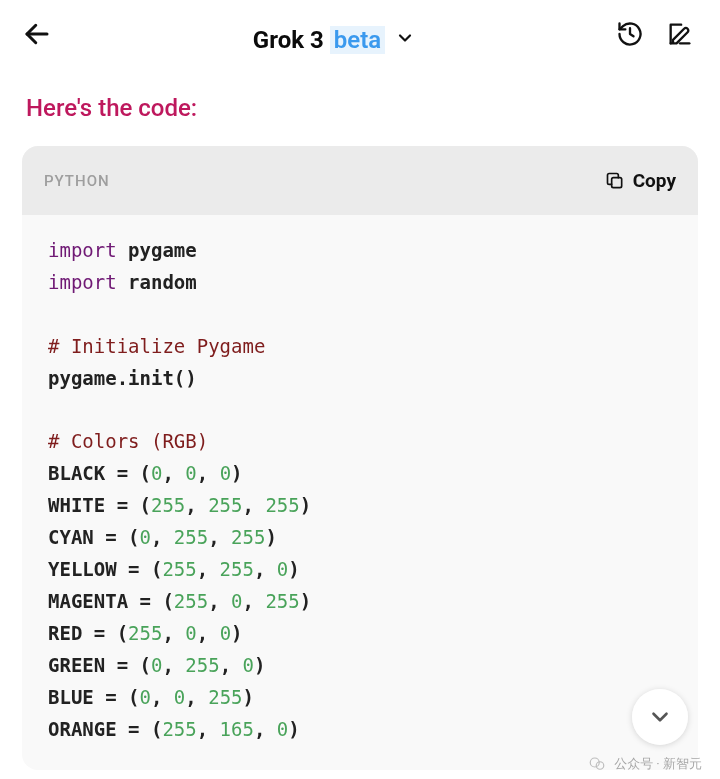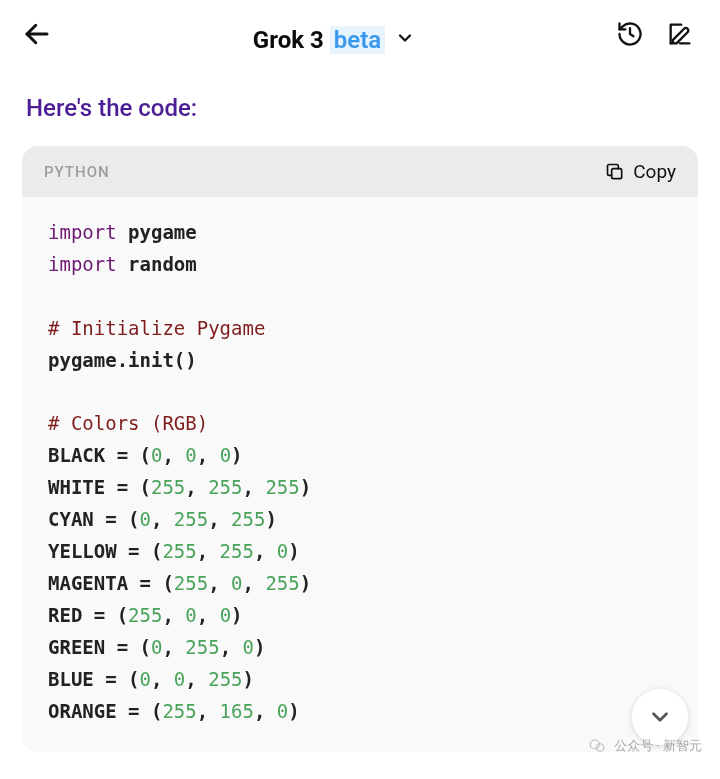--- a/index.html
+++ b/index.html
@@ -36,48 +36,48 @@
     font-weight: 600;
     color: #3a99ee;
     background: rgba(58,153,238,0.12);
     padding: 0 4px;
     border-radius: 0;
   }
   .chevron { margin-left: 4px; }
   .intro {
     font-size: 24px;
     font-weight: 500;
-    color: #4c1d95;
+    color: #be185d;
     padding: 22px 26px 24px 26px;
   }
   .code-block {
     margin: 0 22px;
     border-radius: 16px;
     overflow: hidden;
     background: #f9f9f9;
   }
   .code-header {
     display: flex;
     align-items: center;
     justify-content: space-between;
     background: #ebebeb;
-    padding: 14px 22px;
+    padding: 23px 22px;
   }
   .code-lang {
     font-size: 15px;
     font-weight: 500;
     letter-spacing: 1px;
     color: #9e9e9e;
   }
   .copy-btn {
     display: flex;
     align-items: center;
     gap: 8px;
     font-size: 19px;
-    font-weight: 400;
+    font-weight: 700;
     color: #111;
     cursor: pointer;
   }
   .code-body {
     padding: 20px 26px 24px 26px;
     font-family: "SFMono-Regular", Menlo, Consolas, monospace;
     font-size: 19px;
     line-height: 1.68;
     color: #222;
     white-space: pre;
@@ -96,21 +96,21 @@
     background: rgba(255,255,255,0.92);
     box-shadow: 0 1px 6px rgba(0,0,0,0.15);
     display: flex;
     align-items: center;
     justify-content: center;
     cursor: pointer;
   }
   .watermark {
     position: absolute;
     right: 18px;
-    bottom: 24px;
+    bottom: 6px;
     font-size: 13px;
     color: rgba(0,0,0,0.35);
     display: flex;
     align-items: center;
     gap: 8px;
   }
   .watermark-icon { opacity: 0.4; }
 </style>
 </head>
 <body>

